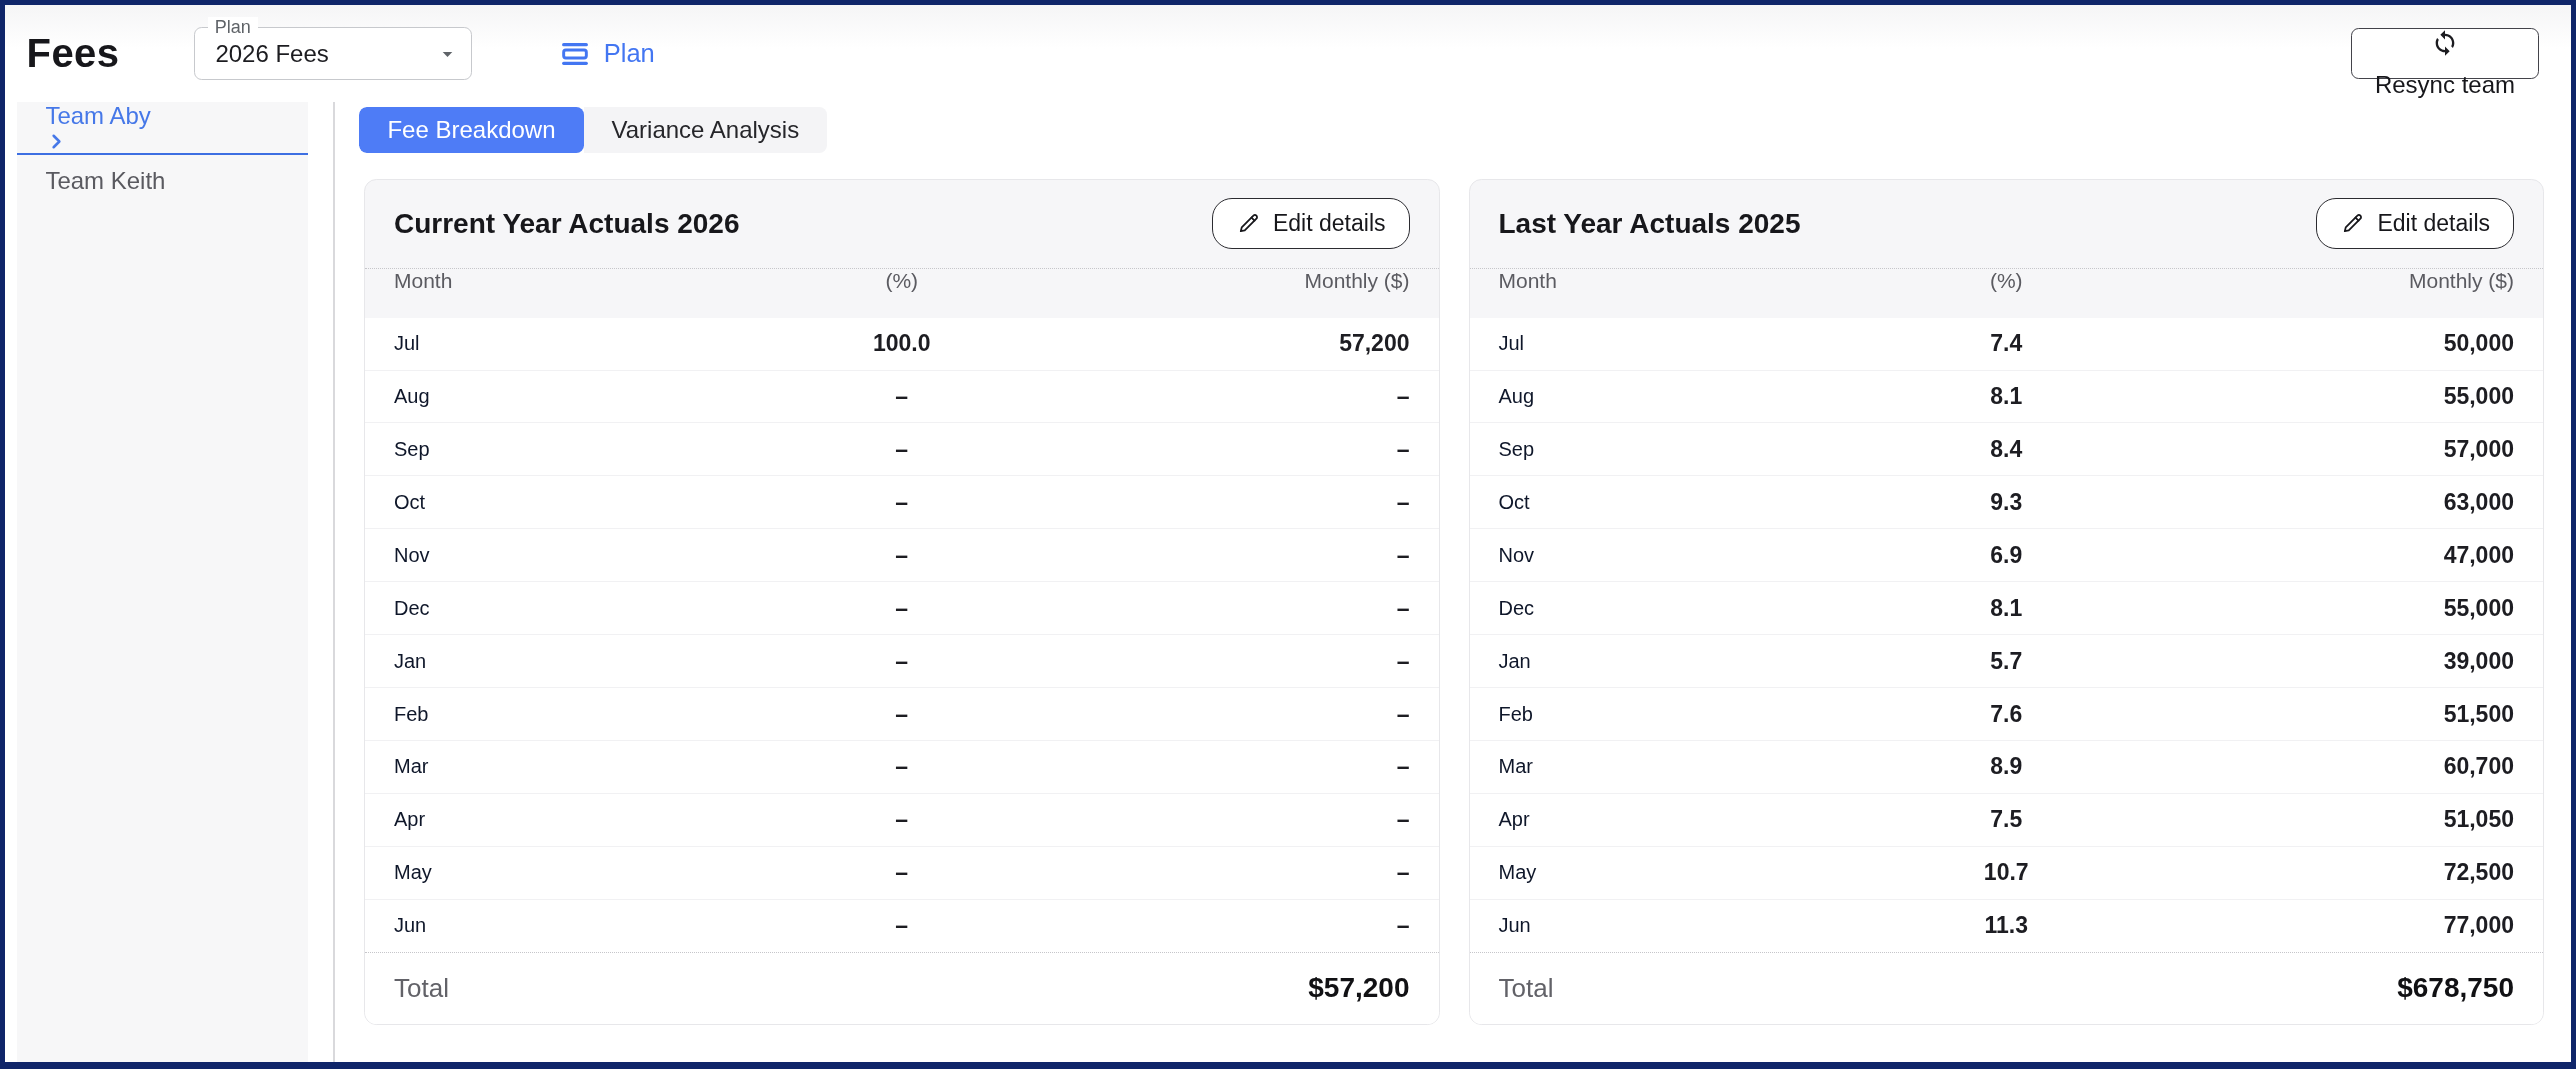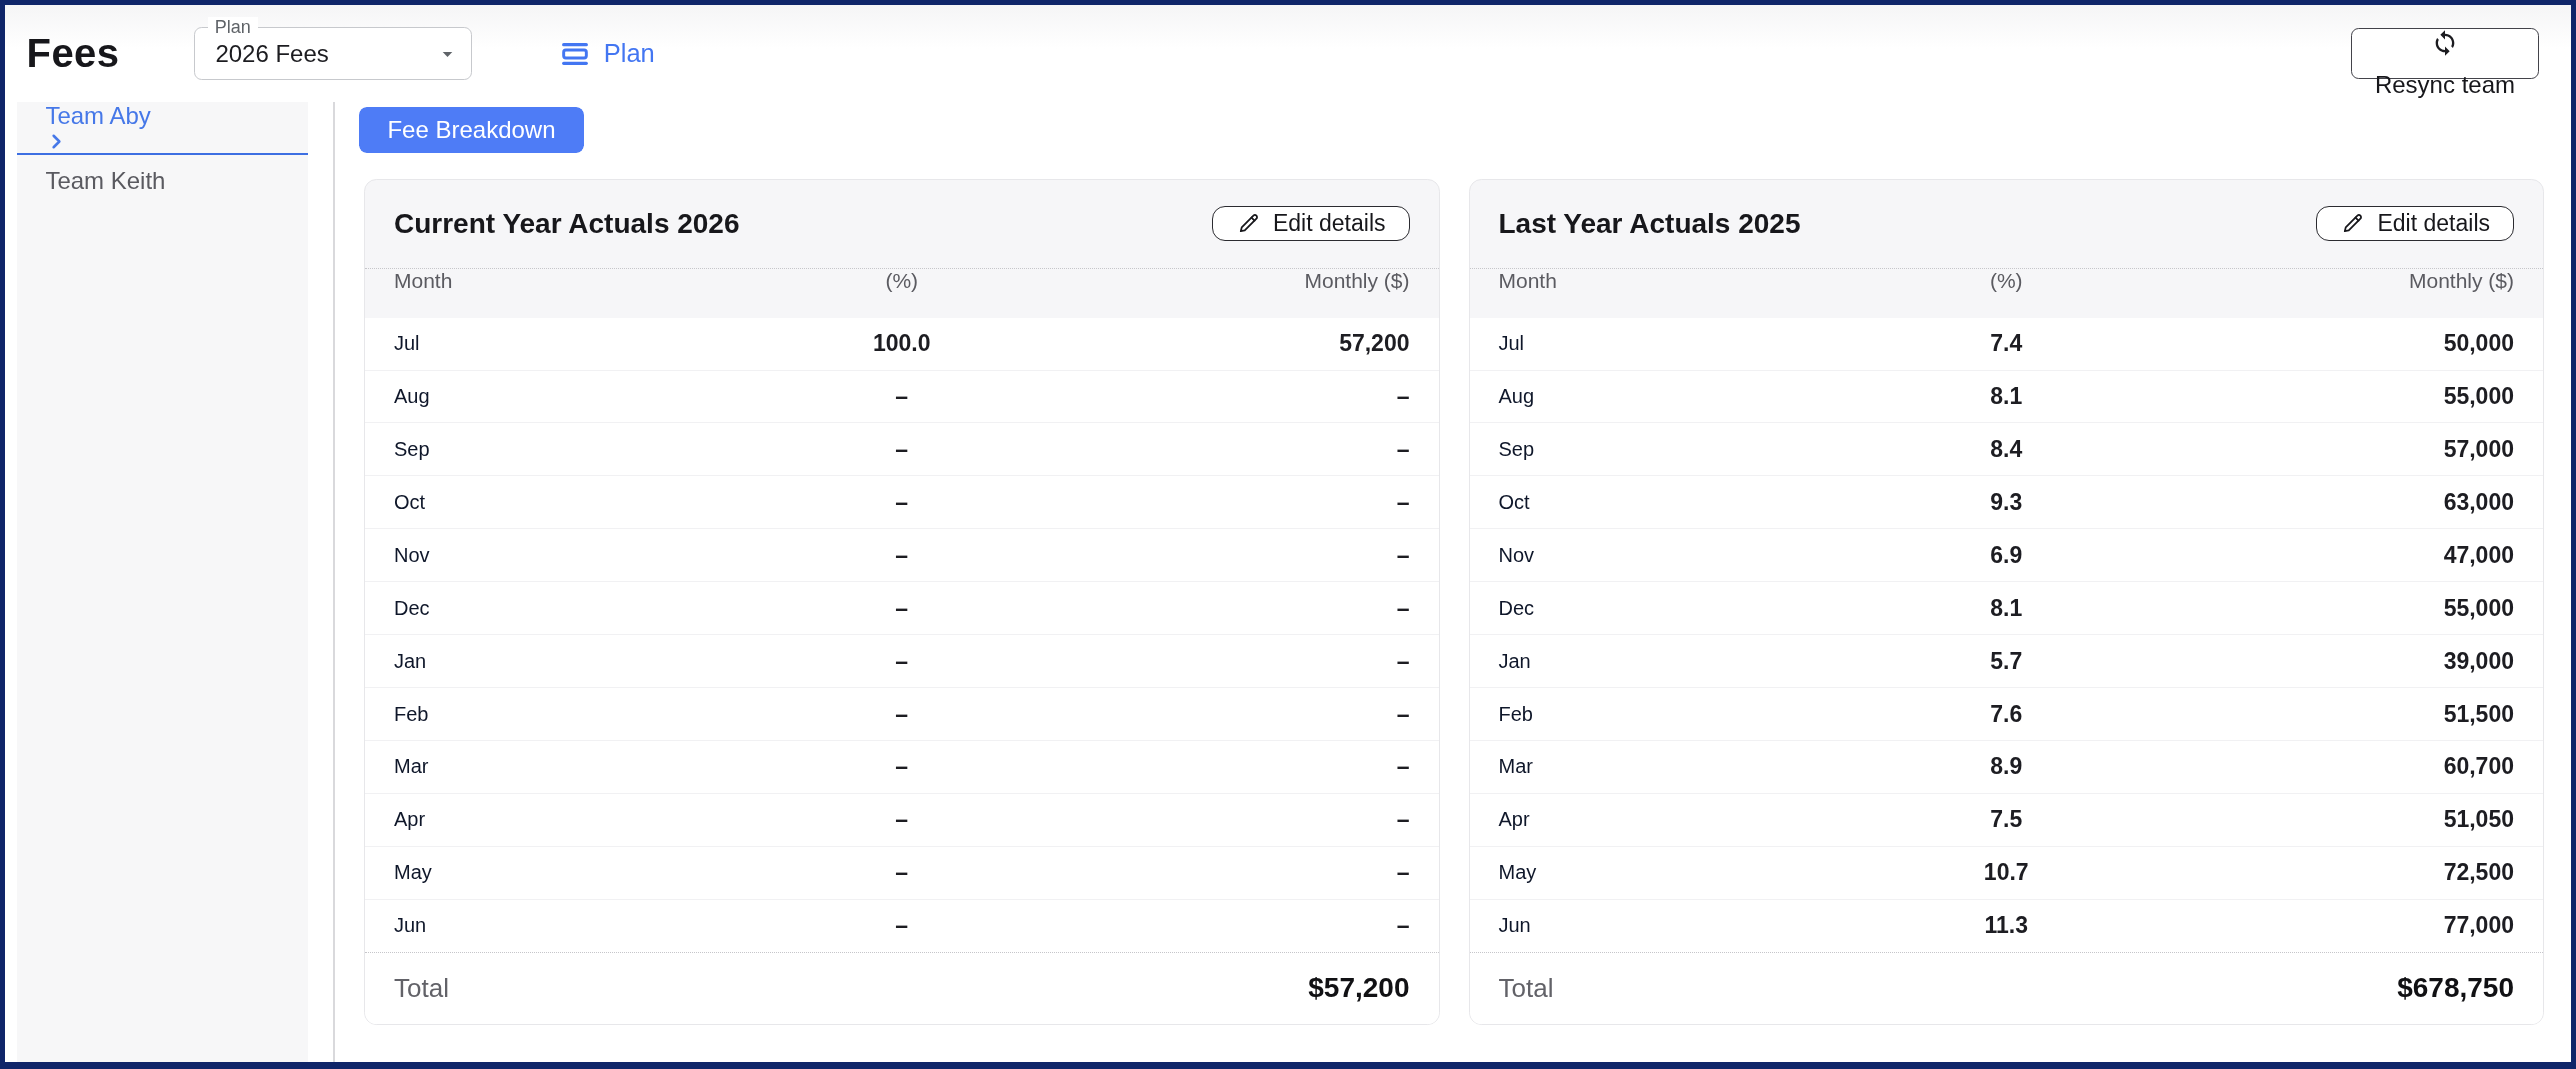--- a/index.html
+++ b/index.html
@@ -95,22 +95,22 @@
   }
   .card-head {
     height:89px; flex:none;
     display:flex; align-items:center; justify-content:space-between;
     padding:0 29px;
     border-bottom:1.5px dotted #c6c6ca;
   }
   .card-title { font-size:28px; font-weight:600; color:#17171b; }
   .edit-btn {
     display:flex; align-items:center; gap:12.4px;
-    height:35px; padding:0 23px;
-    background:#fff; border:1.5px solid #2b2b30; border-radius:13px;
+    height:51px; padding:0 23px;
+    background:#fff; border:1.5px solid #2b2b30; border-radius:20px;
     font-size:23px; font-weight:500; color:#17171b;
     font-family:inherit; cursor:pointer;
   }
 
   .col-head {
     height:49px; flex:none;
     display:flex; padding:0 29px;
     font-size:21px; color:#5b5b61;
   }
   .rows { flex:1; display:flex; flex-direction:column; background:#fff; }
@@ -187,20 +187,21 @@
       </div>
       <div class="side-item">
         <span>Team Keith</span>
       </div>
     </aside>
   <div class="v-divider"></div>
 
   <main class="main">
     <div class="tabs">
         <div class="tab active">Fee Breakdown</div>
+        <div class="tab">Variance Analysis</div>
       </div>
 
     <div class="cards">
 
       <section class="card">
         <div class="card-head">
           <h2 class="card-title">Current Year Actuals 2026</h2>
           <button class="edit-btn">
             <span class="icon">
               <svg width="25" height="25" viewBox="0 0 24 24" fill="none" stroke="#17171b" stroke-width="1.7" stroke-linecap="round" stroke-linejoin="round">

